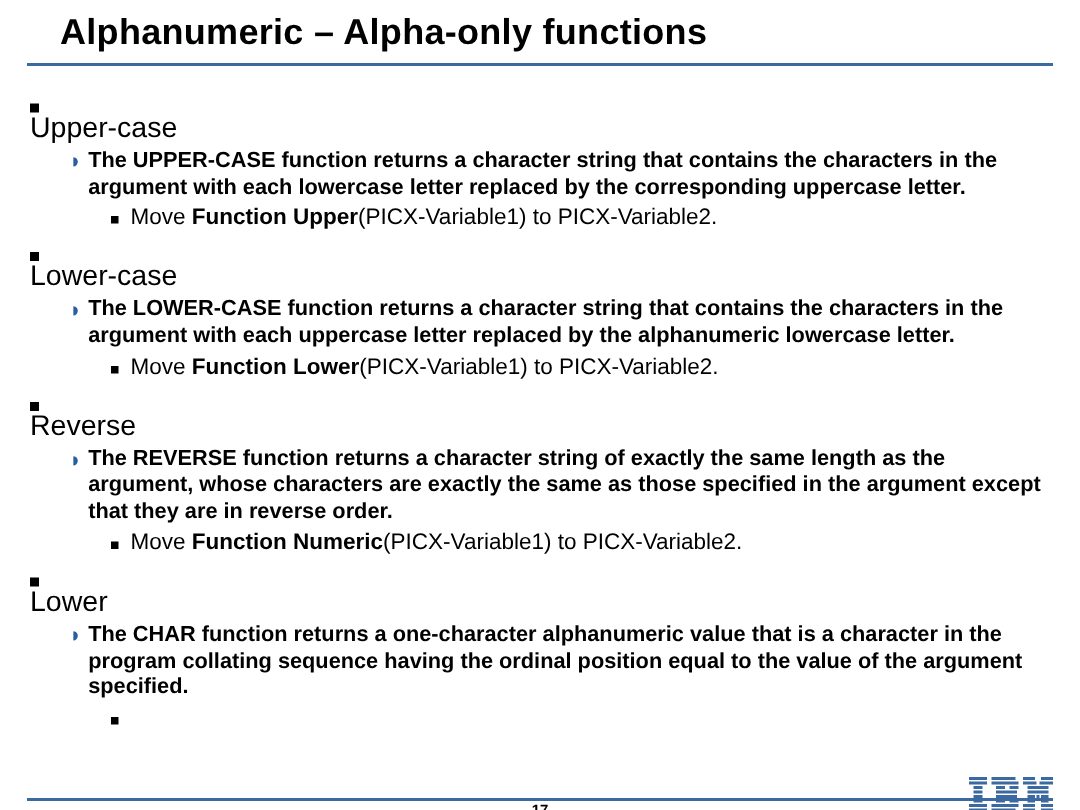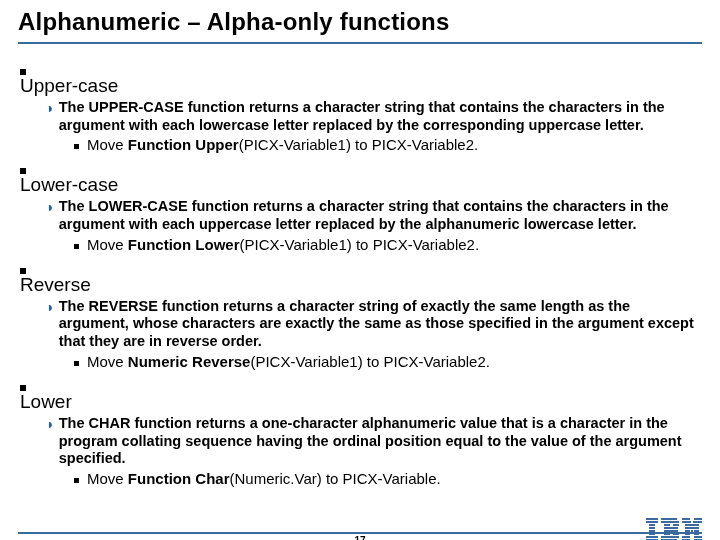--- a/index.html
+++ b/index.html
@@ -17,20 +17,21 @@
     width: 720px;
     height: 540px;
     padding: 8px 18px 0 18px;
     position: relative;
   }
   .title {
     font-size: 24px;
     font-weight: bold;
     letter-spacing: 0.2px;
     padding-bottom: 4px;
+    margin-left: 22px;
   }
   .title-underline {
     height: 2px;
     background: #3b6aa0;
     margin-top: 2px;
   }
   .content {
     padding-top: 10px;
   }
   .sec-head {
@@ -142,34 +143,33 @@
     <div class="sec-head">
       <span class="sq"></span>
       <span>Reverse</span>
     </div>
     <div class="desc">
       <span class="arrow">◗</span>
       <span class="desc-text">The REVERSE function returns a character string of exactly the same length as the argument, whose characters are exactly the same as those specified in the argument except that they are in reverse order.</span>
     </div>
     <div class="code-line">
       <span class="sq2"></span>
-      <span class="mono"><span>Move </span><span class="fn-name">Numeric Reverse</span><span>(PICX-Variable1) to PICX-Variable2.</span></span>
+      <span class="mono"><span>Move </span><span class="fn-name">Function Numeric</span><span>(PICX-Variable1) to PICX-Variable2.</span></span>
     </div>
 
     <div class="sec-head">
       <span class="sq"></span>
       <span>Lower</span>
     </div>
     <div class="desc">
       <span class="arrow">◗</span>
       <span class="desc-text">The CHAR function returns a one-character alphanumeric value that is a character in the program collating sequence having the ordinal position equal to the value of the argument specified.</span>
     </div>
     <div class="code-line">
       <span class="sq2"></span>
-      <span class="mono"><span>Move </span><span class="fn-name">Function Char</span><span>(Numeric.Var) to PICX-Variable.</span></span>
     </div>
 
   </div>
 
   <div class="footer">
     <div class="footer-line"></div>
     <div class="page-num">17</div>
     <div class="ibm-logo">
       <svg width="56" height="22" viewBox="0 0 56 22">
         <g fill="#3b6aa0">

